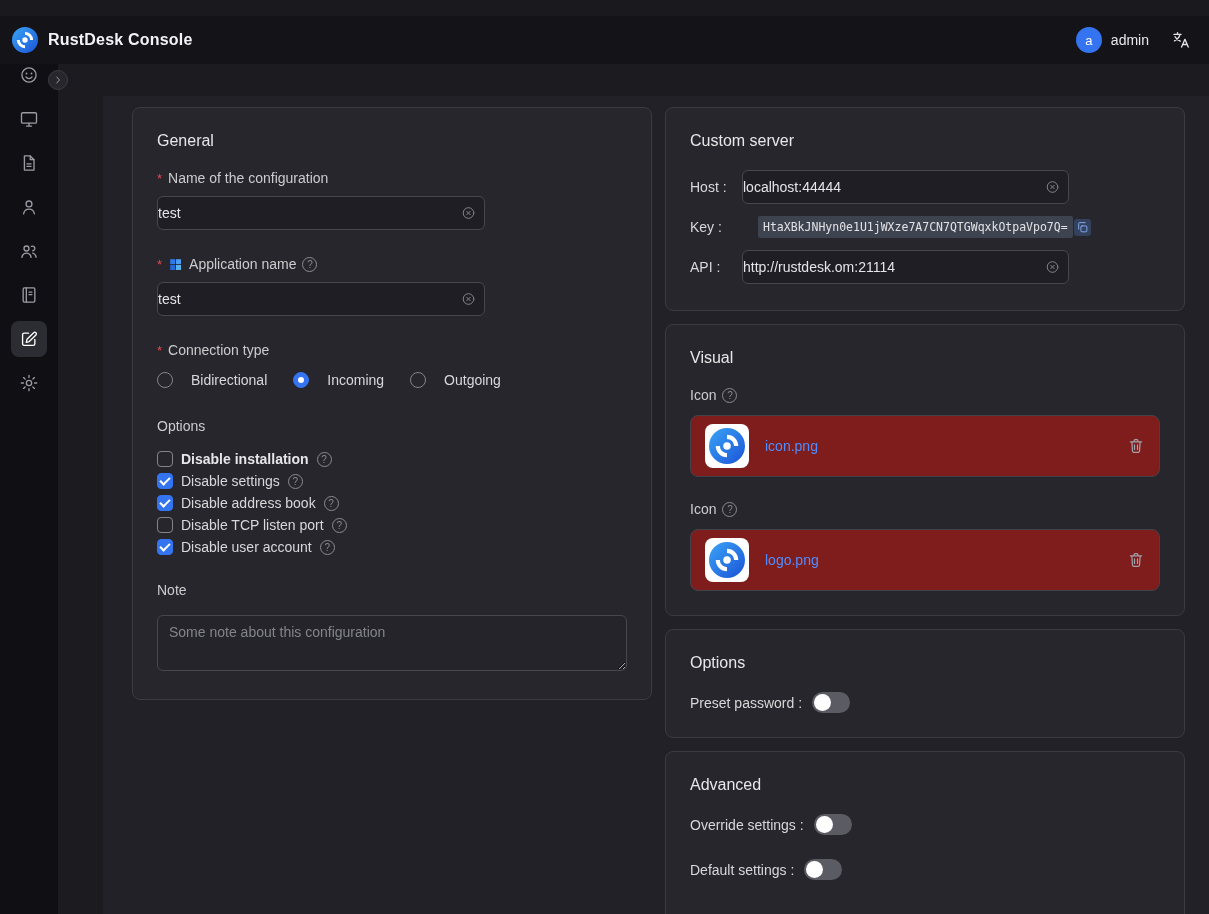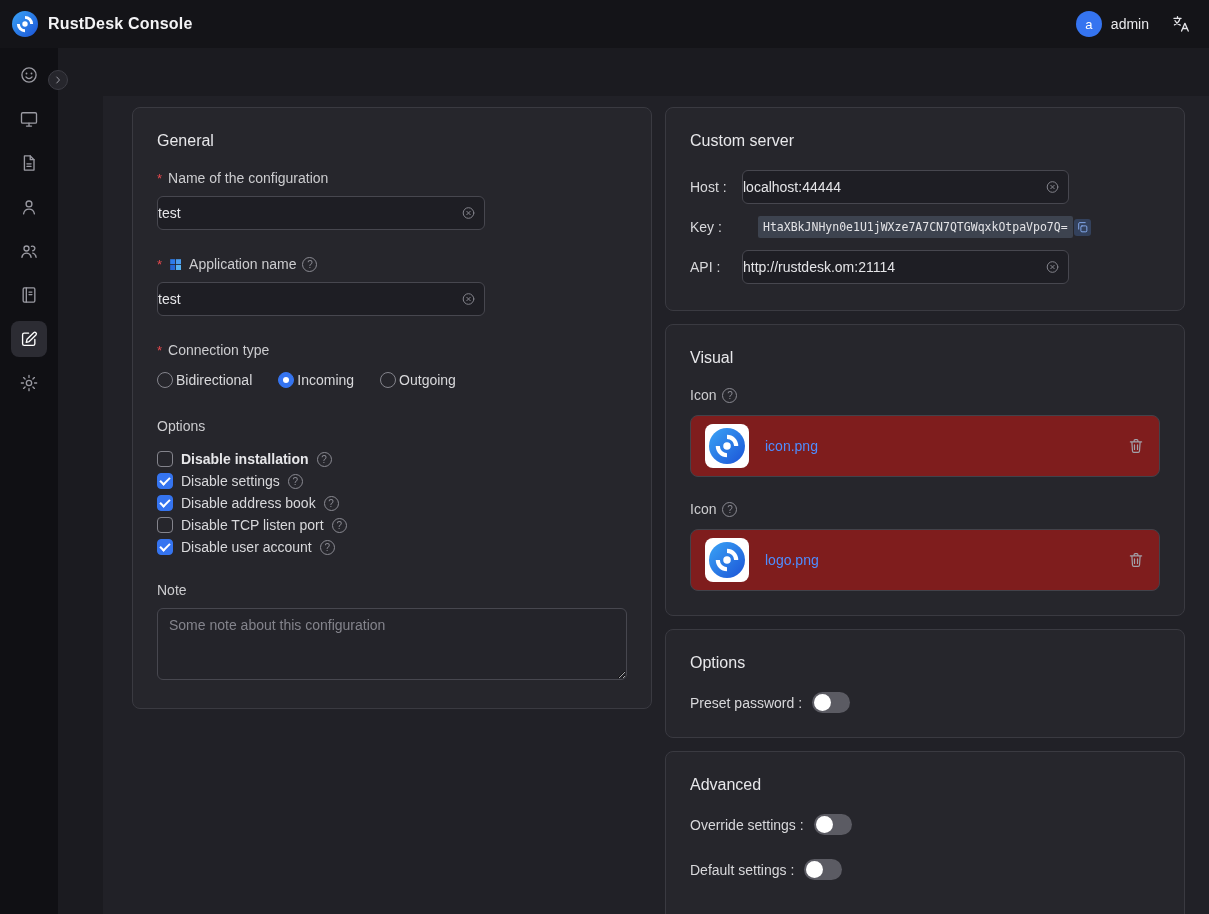--- a/index.html
+++ b/index.html
@@ -7,21 +7,21 @@
   body {
     font-family:"Liberation Sans", sans-serif;
     background:#1a1a1e;
     position:relative;
   }
   svg .s { fill:none; stroke:currentColor; stroke-width:1.6; stroke-linecap:round; stroke-linejoin:round; }
   svg .f { fill:currentColor; stroke:none; }
 
   
   .topbar {
-    position:absolute; top:0; left:0; right:0; height:48px;
+    position:absolute; top:16px; left:0; right:0; height:48px;
     background:#141418; display:flex; align-items:center;
     justify-content:space-between; padding:0 18px 0 12px; z-index:20;
   }
   .brand { display:flex; align-items:center; gap:10px; }
   .brand-title { color:#f3f3f5; font-size:16px; font-weight:bold; letter-spacing:.2px; }
   .header-right { display:flex; align-items:center; gap:22px; }
   .user-chip { display:flex; align-items:center; gap:9px; cursor:pointer; }
   .avatar { width:26px; height:26px; border-radius:50%; background:#3574f0; color:#fff;
     font-size:13px; display:flex; align-items:center; justify-content:center; }
   .user-name { color:#e9e9ec; font-size:14px; }
@@ -70,39 +70,40 @@
   .text-input input, .cs-input input {
     width:100%; height:34px; background:#1e1e24; border:1px solid #47474f; border-radius:6px;
     color:#e5e5e8; font-size:14px; padding:0 30px 0 0; outline:none;
     font-family:"Liberation Sans", sans-serif;
   }
   .clear-icon { position:absolute; right:9px; top:50%; transform:translateY(-50%);
     color:#84848c; cursor:pointer; display:flex; }
   .clear-icon svg { width:15px; height:15px; }
 
   .radio-row { display:flex; gap:26px; margin-bottom:30px; }
-  .radio-opt { display:flex; align-items:center; gap:3px; font-size:14px; color:#d8d8db; cursor:pointer; }
+  .radio-opt { display:flex; align-items:center; gap:18px; font-size:14px; color:#d8d8db; cursor:pointer; }
   .radio { width:16px; height:16px; border-radius:50%; border:1.5px solid #84848c; position:relative; }
   .radio.on { border-color:#3574f0; background:#3574f0; }
   .radio.on::after { content:""; position:absolute; width:6px; height:6px; border-radius:50%;
     background:#fff; top:50%; left:50%; transform:translate(-50%,-50%); }
 
   .check-list { margin-bottom:24px; }
   .check-row { display:flex; align-items:center; gap:8px; height:22px; font-size:14px; color:#d8d8db; }
   .checkbox { width:16px; height:16px; border-radius:4px; border:1.5px solid #84848c;
     position:relative; cursor:pointer; flex:0 0 auto; }
   .checkbox.on { background:#3574f0; border-color:#3574f0; }
   .checkbox.on::after { content:""; position:absolute; left:4px; top:1px; width:4px; height:8px;
     border:solid #fff; border-width:0 2px 2px 0; transform:rotate(45deg); }
   .bold-label { font-weight:bold; color:#e6e6e9; }
 
   .note-area {
-    width:470px; height:72px; background:#24242a; border:1px solid #47474f; border-radius:6px;
+    width:470px; height:56px; background:#24242a; border:1px solid #47474f; border-radius:6px;
     color:#e5e5e5; font-size:14px; padding:8px 11px; outline:none; resize:both;
     font-family:"Liberation Sans", sans-serif;
+    margin-top:7px;
   }
   .note-area::placeholder { color:#84848c; }
 
   
   .cs-row { display:flex; align-items:center; margin-bottom:12px; }
   .cs-row:last-child { margin-bottom:2px; }
   .cs-label { width:52px; flex:0 0 auto; font-size:14px; color:#d8d8db; }
   .cs-input { position:relative; width:327px; }
   .key-wrap { display:flex; align-items:center;padding-left:16px; }
   .key-text { font-family:"DejaVu Sans Mono", monospace; font-size:11.5px; color:#e3e3e6;

